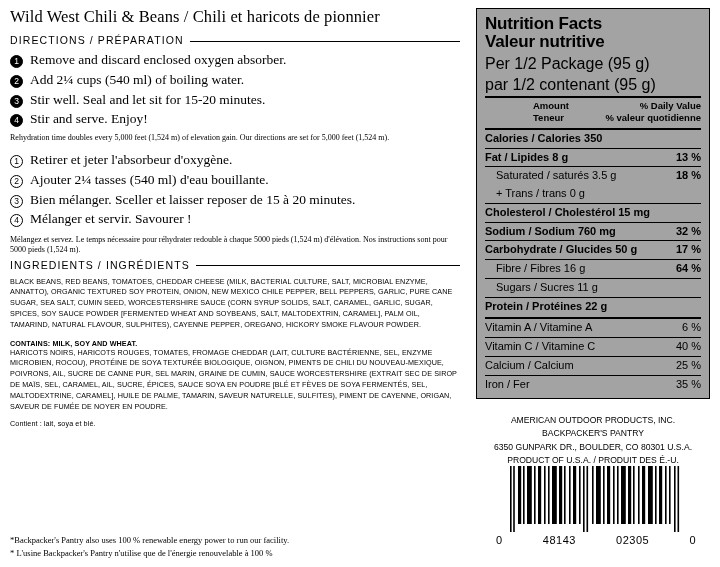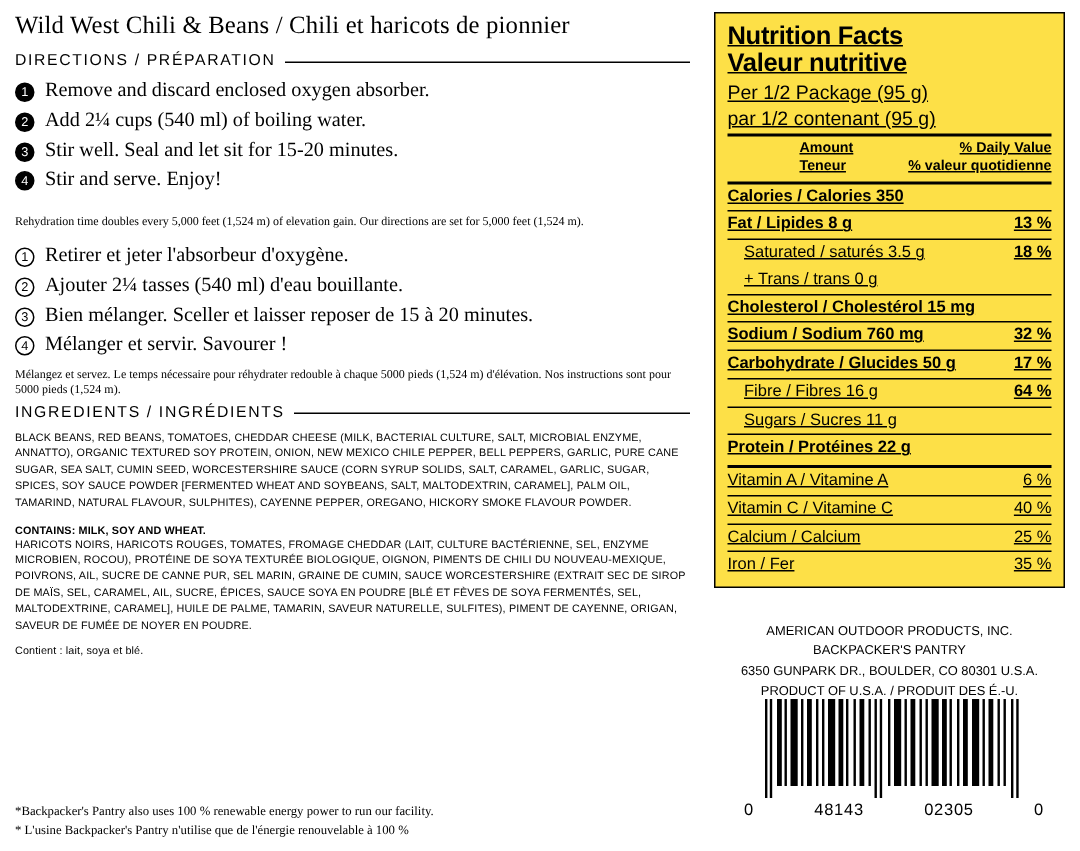--- a/index.html
+++ b/index.html
@@ -70,21 +70,21 @@
   .num.filled { background: #000; color: #fff; border-color: #000; }
   .steptext {
     font-family: "Liberation Serif", serif;
     font-size: 13.5px;
     line-height: 1.2;
   }
   .fine {
     font-family: "Liberation Serif", serif;
     font-size: 8px;
     line-height: 1.25;
-    margin: 16px 0 9px 0;
+    margin: 6px 0 9px 0;
   }
   .fine-fr { margin: 7px 0 4px 0; font-family: Liberation Serif, serif; }
 
   .ingredients-body {
     font-family: "Liberation Sans", sans-serif;
     font-size: 7.2px;
     line-height: 1.5;
     letter-spacing: .1px;
     margin: 0;
   }
@@ -105,33 +105,32 @@
     font-size: 8.5px;
     line-height: 1.45;
   }
 
   
   .nutrition {
     position: absolute;
     left: 476px; top: 8px;
     width: 234px;
     border: 1.2px solid #000;
-    background: #fde047;
+    background: #a3a3a3;
     padding: 6px 8px 5px 8px;
     font-family: "Liberation Sans", sans-serif;
-    text-decoration: underline;
   }
   .nf-title {
     font-size: 17px;
     font-weight: bold;
     line-height: 1.08;
     letter-spacing: -.2px;
   }
   .nf-serving {
-    font-size: 13px;
+    font-size: 16px;
     line-height: 1.2;
     margin-top: 2px;
   }
   .hr-med  { border-top: 2.5px solid #000; margin: 2px 0 0 0; }
 
   .nf-row {
     display: flex;
     justify-content: space-between;
     align-items: baseline;
     font-size: 11px;

